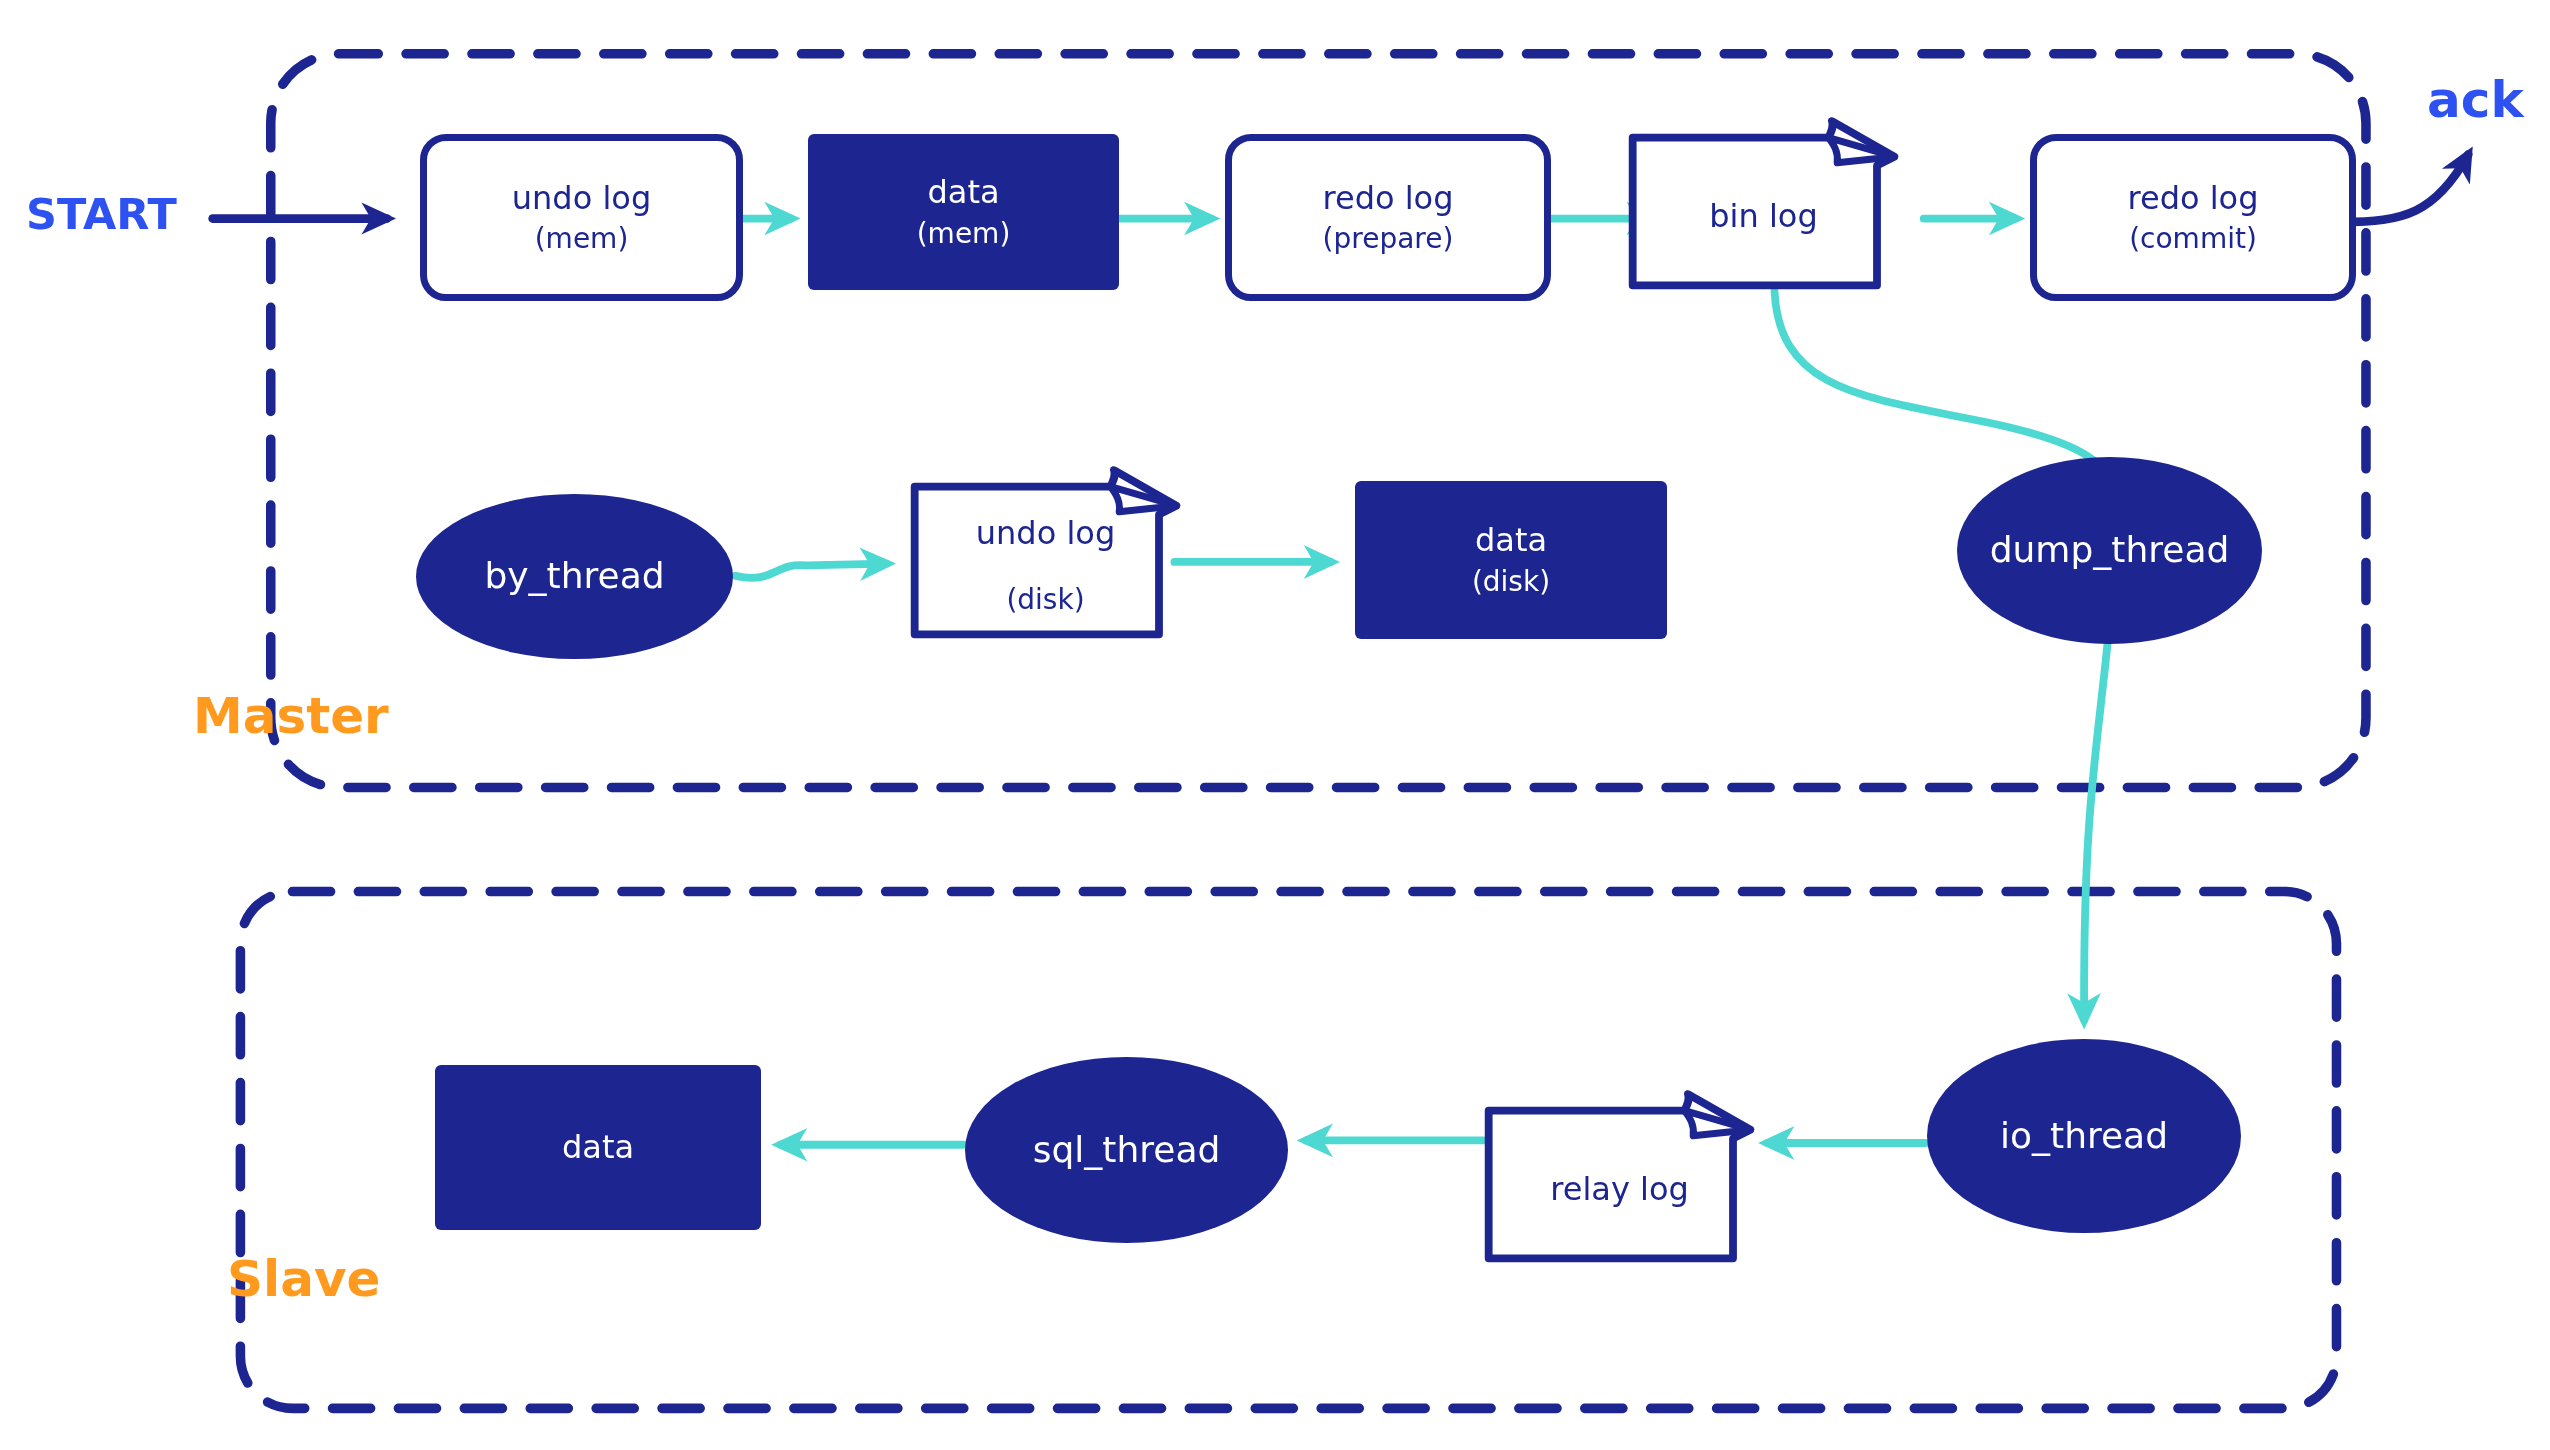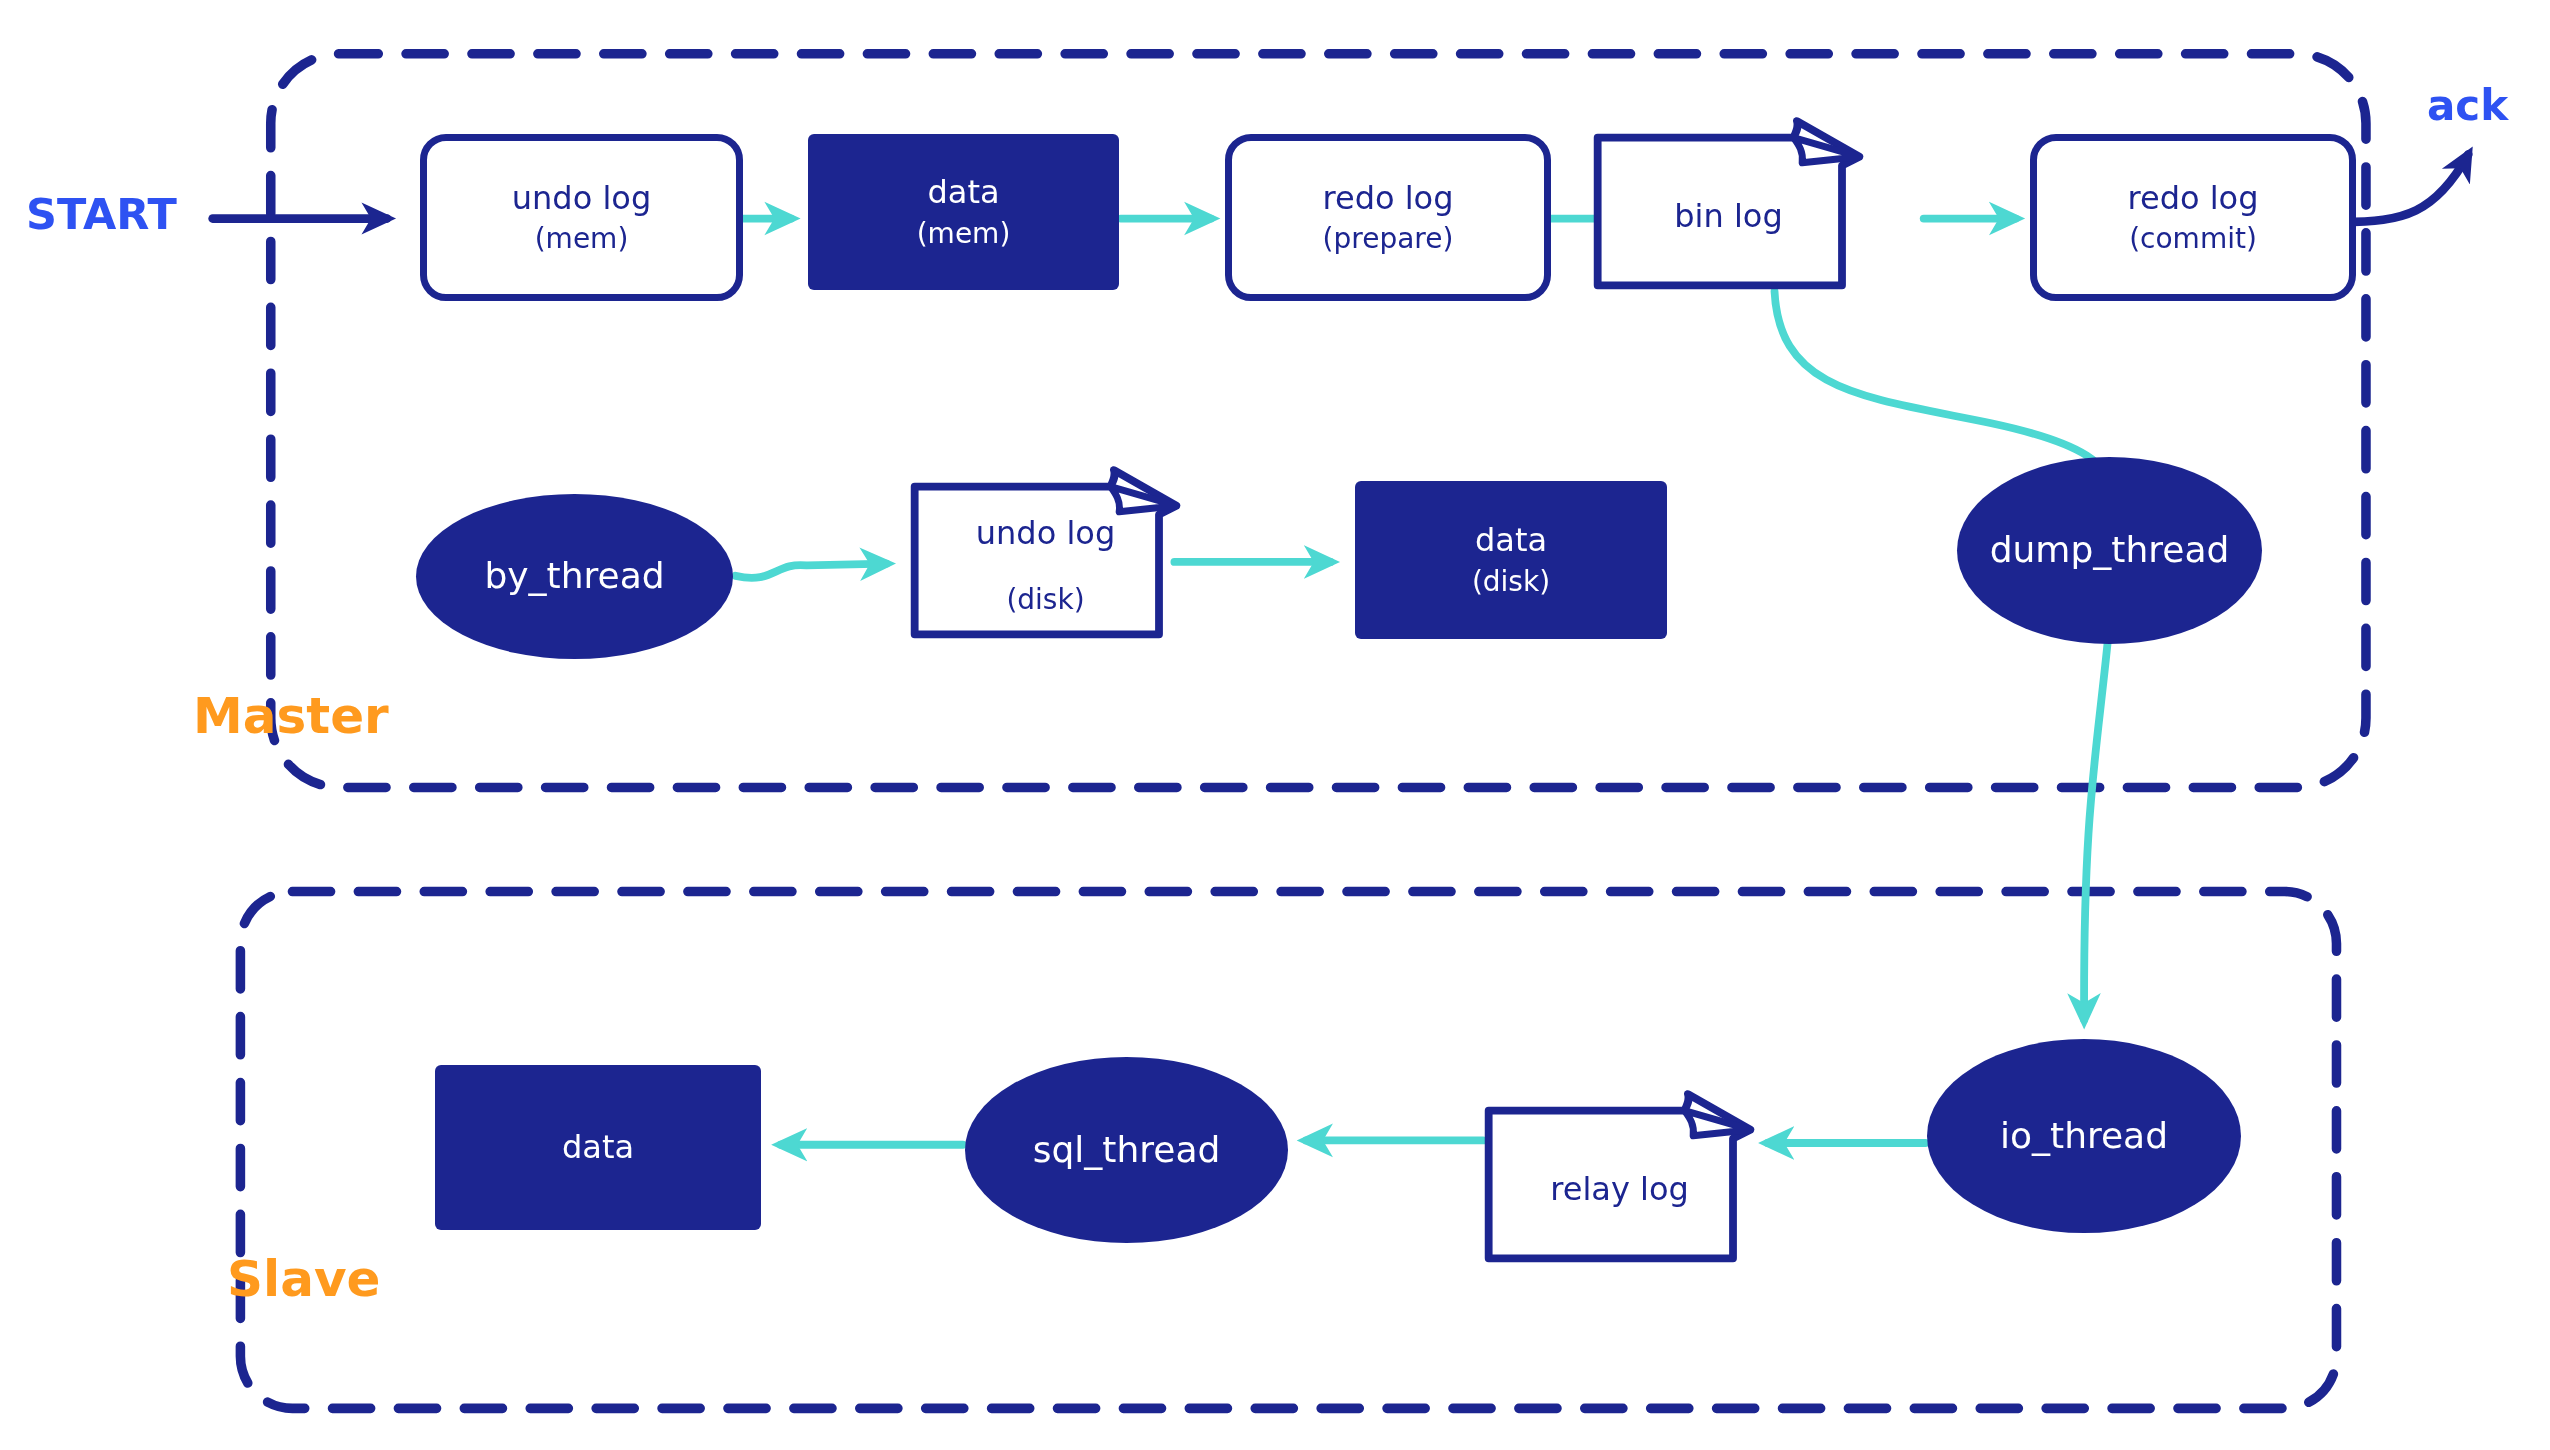--- a/index.html
+++ b/index.html
@@ -36,21 +36,21 @@
   .note-svg{position:absolute;left:0;top:0;width:100%;height:100%;}
   .note-body{fill:#fff;stroke:var(--navy);stroke-width:9;stroke-linejoin:round;}
   .note-fold{fill:#fff;stroke:var(--navy);stroke-width:8;stroke-linejoin:round;}
   .note .labelwrap{position:relative;z-index:1;display:flex;flex-direction:column;
         align-items:center;justify-content:center;padding-top:24px;}
   .note.twolines .labelwrap .subtitle{margin-top:35px;}
 
   .floating{position:absolute;z-index:2;white-space:nowrap;}
   .start-ack{color:var(--blue);font-weight:bold;}
   #start-label{left:26px;top:189px;font-size:43px;}
-  #ack-label{left:2427px;top:71px;font-size:42px;margin-top:10px;}
+  #ack-label{left:2427px;top:71px;font-size:50px;}
   .zone-label{color:var(--orange);font-weight:bold;font-size:50px;}
   #master-label{left:193px;top:687px;}
   #slave-label{left:219px;top:1250px;margin-left:8px;}
 </style>
 </head>
 <body>
 
 <div id="canvas">
 
   <svg id="wires" viewBox="0 0 2940 1672">
@@ -94,21 +94,21 @@
   <div class="node filled" style="left:808px;top:134px;width:311px;height:156px;">
     <span class="title">data</span>
     <span class="subtitle">(mem)</span>
   </div>
 
   <div class="node box" style="left:1225px;top:134px;width:312px;height:153px;">
     <span class="title">redo log</span>
     <span class="subtitle">(prepare)</span>
   </div>
 
-  <div class="node note" style="left:1589px;top:115px;width:279px;height:179px;">
+  <div class="node note" style="left:1624px;top:115px;width:279px;height:179px;">
     <svg class="note-svg" viewBox="0 0 322 206" preserveAspectRatio="none">
       <path class="note-body" d="M10 26 L236 26 C240 18 242 13 240 7 L312 48 L292 58 L292 196 L10 196 Z"></path>
       <path class="note-fold" d="M236 26 L312 48 L246 55 C248 43 242 34 236 26 Z"></path>
     </svg>
     <div class="labelwrap">
       <span class="title">bin log</span>
     </div>
   </div>
 
   <div class="node box" style="left:2030px;top:134px;width:312px;height:153px;">

